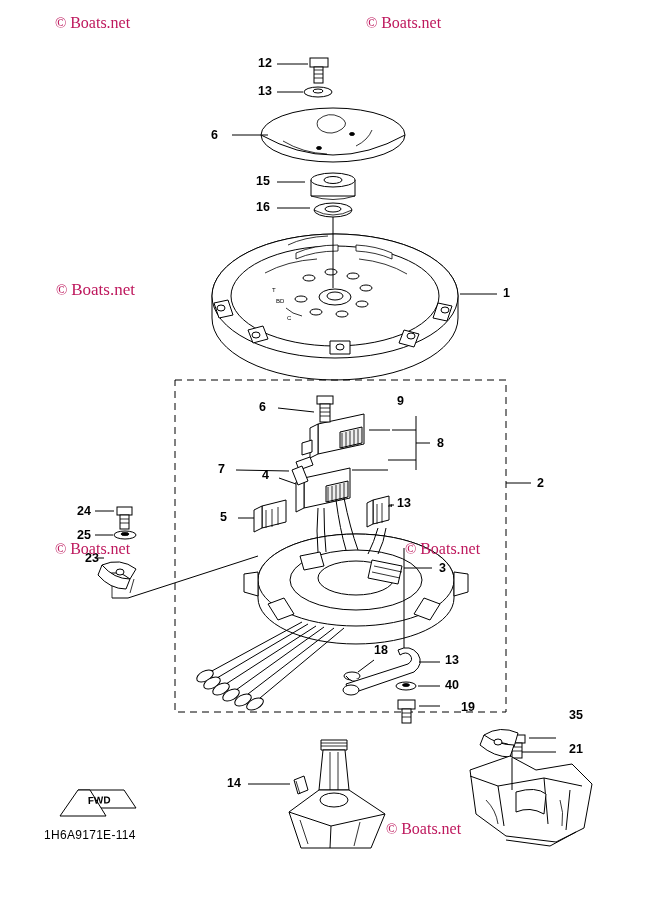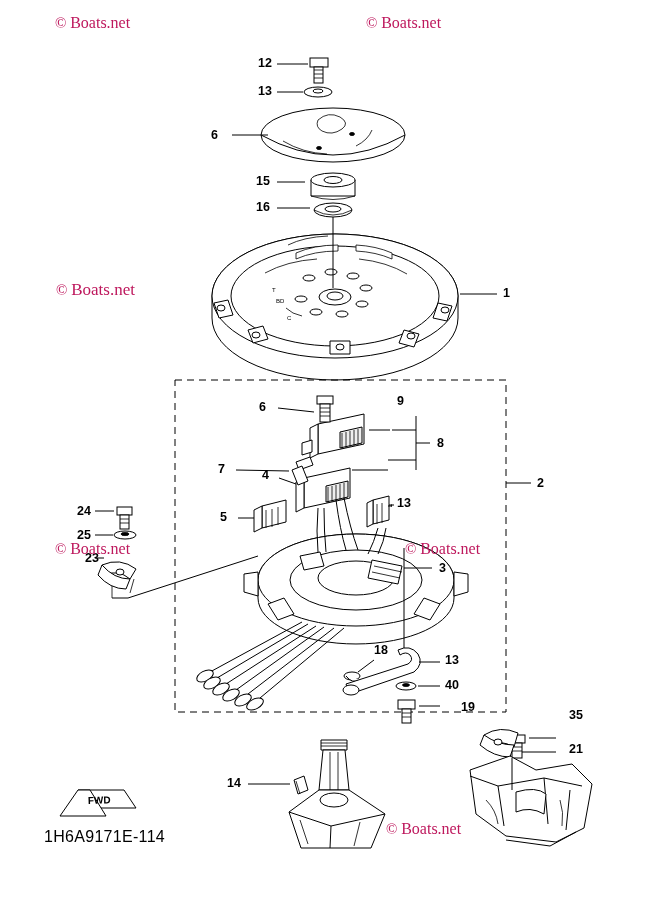--- a/index.html
+++ b/index.html
@@ -19,21 +19,21 @@
 
   
   .num{
     position:absolute;font-size:12.5px;color:#000;white-space:nowrap;
     font-family:"Liberation Sans", sans-serif;
     font-weight:bold;
   }
 
   
   .partcode{
-    position:absolute;left:44px;top:828px;font-size:16px;color:#000;
+    position:absolute;left:44px;top:828px;font-size:12px;color:#000;
     letter-spacing:.3px;
   }
 
   
   svg{position:absolute;left:0;top:0;width:661px;height:913px;overflow:visible;}
   .ln{fill:none;stroke:#000;stroke-width:1;}
   .lnT{fill:none;stroke:#000;stroke-width:.8;}
   .dash{fill:none;stroke:#000;stroke-width:1;stroke-dasharray:7 5;}
   .fillW{fill:#fff;stroke:#000;stroke-width:1;}
   .fillWt{fill:#fff;stroke:#000;stroke-width:.8;}

